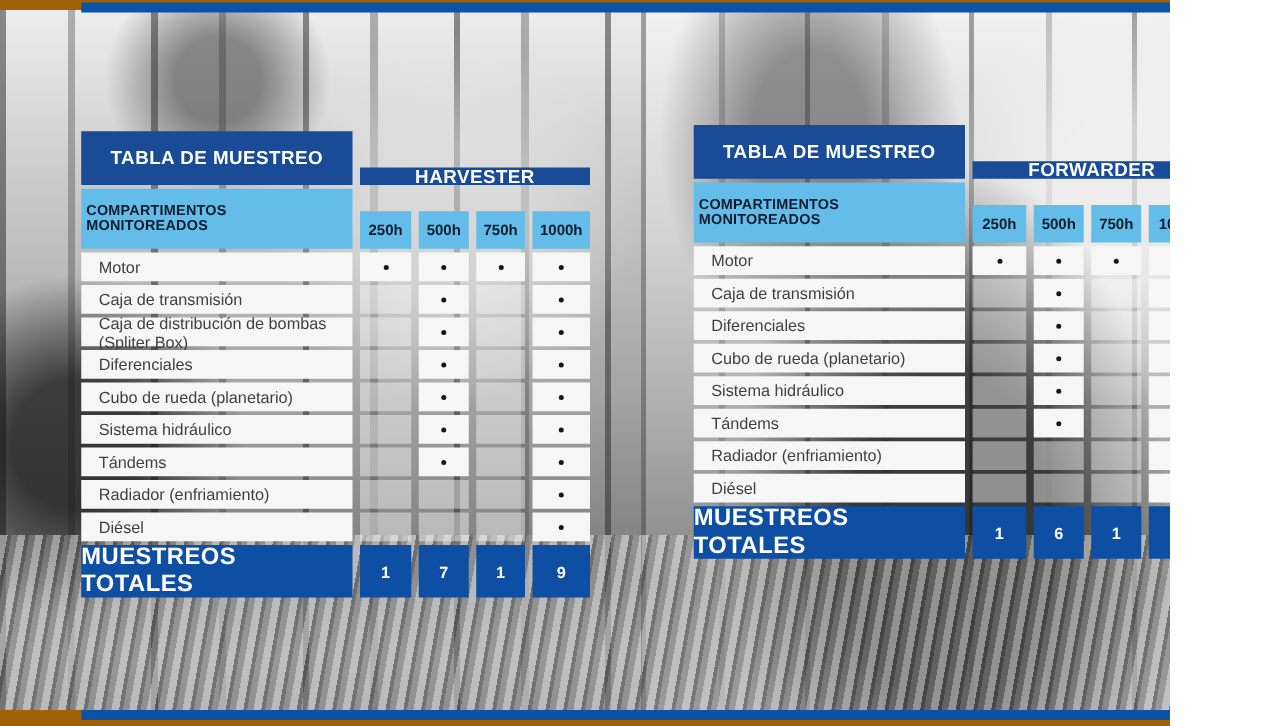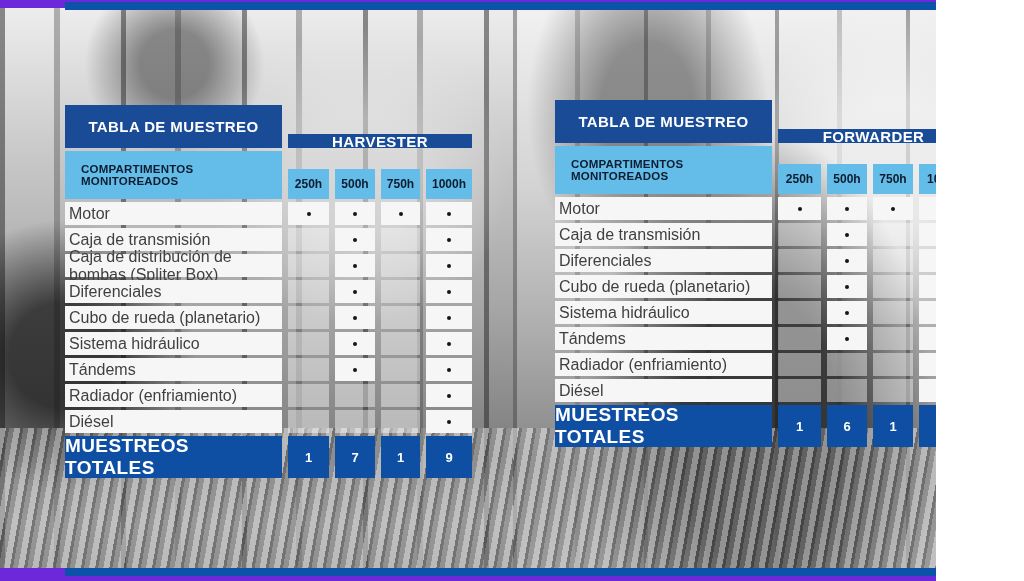--- a/index.html
+++ b/index.html
@@ -1,17 +1,17 @@
 <!DOCTYPE html>
 <html style="--dark-blue: #1a4b96; --totals-blue: #0e4fa3; --light-blue: #63bde8; --bar-blue: #0c52a8; --row-bg: #f6f6f6; --dot-color: #161616;"><head>
 <meta charset="utf-8">
 <style>
   html,body{margin:0;padding:0;background:#ffffff;}
   .page{
-    position:relative;width:936px;height:581px;background:#6d28d9;
+    position:relative;width:936px;height:581px;background:#a16207;
     overflow:hidden;font-family:"Liberation Sans",sans-serif;
   }
   
   .photo{position:absolute;top:8px;height:560px;overflow:hidden;}
   .photo-left{
     left:0;width:513px;
     background:
       radial-gradient(circle at 12% 62%, rgba(10,10,10,.68) 0 52px, rgba(10,10,10,0) 135px),
       radial-gradient(circle at 34% 10%, rgba(55,55,55,.55) 0 34px, transparent 90px),
       radial-gradient(circle at 70% 30%, rgba(235,235,235,.5) 0 60px, transparent 150px),
@@ -46,24 +46,24 @@
   .bar-top{top:2px;}
   .bar-bottom{top:568px;}
   
   .stable{position:absolute;display:grid;column-gap:6px;row-gap:3px;}
   .stable.t0{left:65px;top:105px;grid-template-columns:217px 41px 40px 39px 46px;}
   .stable.t1{left:555px;top:100px;grid-template-columns:217px 43px 40px 40px 50px;}
   .cell{display:flex;align-items:center;justify-content:center;box-sizing:border-box;min-width:0;}
   .hd{background:var(--dark-blue,#1a4b96);color:#fff;font-weight:bold;font-size:15px;letter-spacing:.4px;}
   .span4{grid-column:2 / span 4;margin-top:29px;}
   .lb{background:var(--light-blue,#63bde8);color:#0e1c30;font-weight:bold;}
-  .lb-label{justify-content:flex-start;padding-left:16px;font-size:11.5px;letter-spacing:.2px;}
+  .lb-label{justify-content:flex-start;padding-left:4px;font-size:11.5px;letter-spacing:.2px;}
   .lb-int{font-size:12px;margin-top:18px;}
-  .rlabel{background:var(--row-bg,#f6f6f6);justify-content:flex-start;padding-left:4px;
-    font-size:16px;color:#3f3f3f;}
+  .rlabel{background:var(--row-bg,#f6f6f6);justify-content:flex-start;padding-left:14px;
+    font-size:13px;color:#3f3f3f;}
   .rdot{background:var(--row-bg,#f6f6f6);}
   .rdot.empty{background:rgba(250,250,250,.45);}
   .dot{width:4px;height:4px;border-radius:50%;background:var(--dot-color,#161616);}
   .tot{background:var(--totals-blue,#0e4fa3);color:#fff;font-weight:bold;font-size:19px;letter-spacing:.4px;}
   .tot-num{font-size:13px;letter-spacing:0;}
 </style>
 </head>
 <body>
 
 <div class="page">

